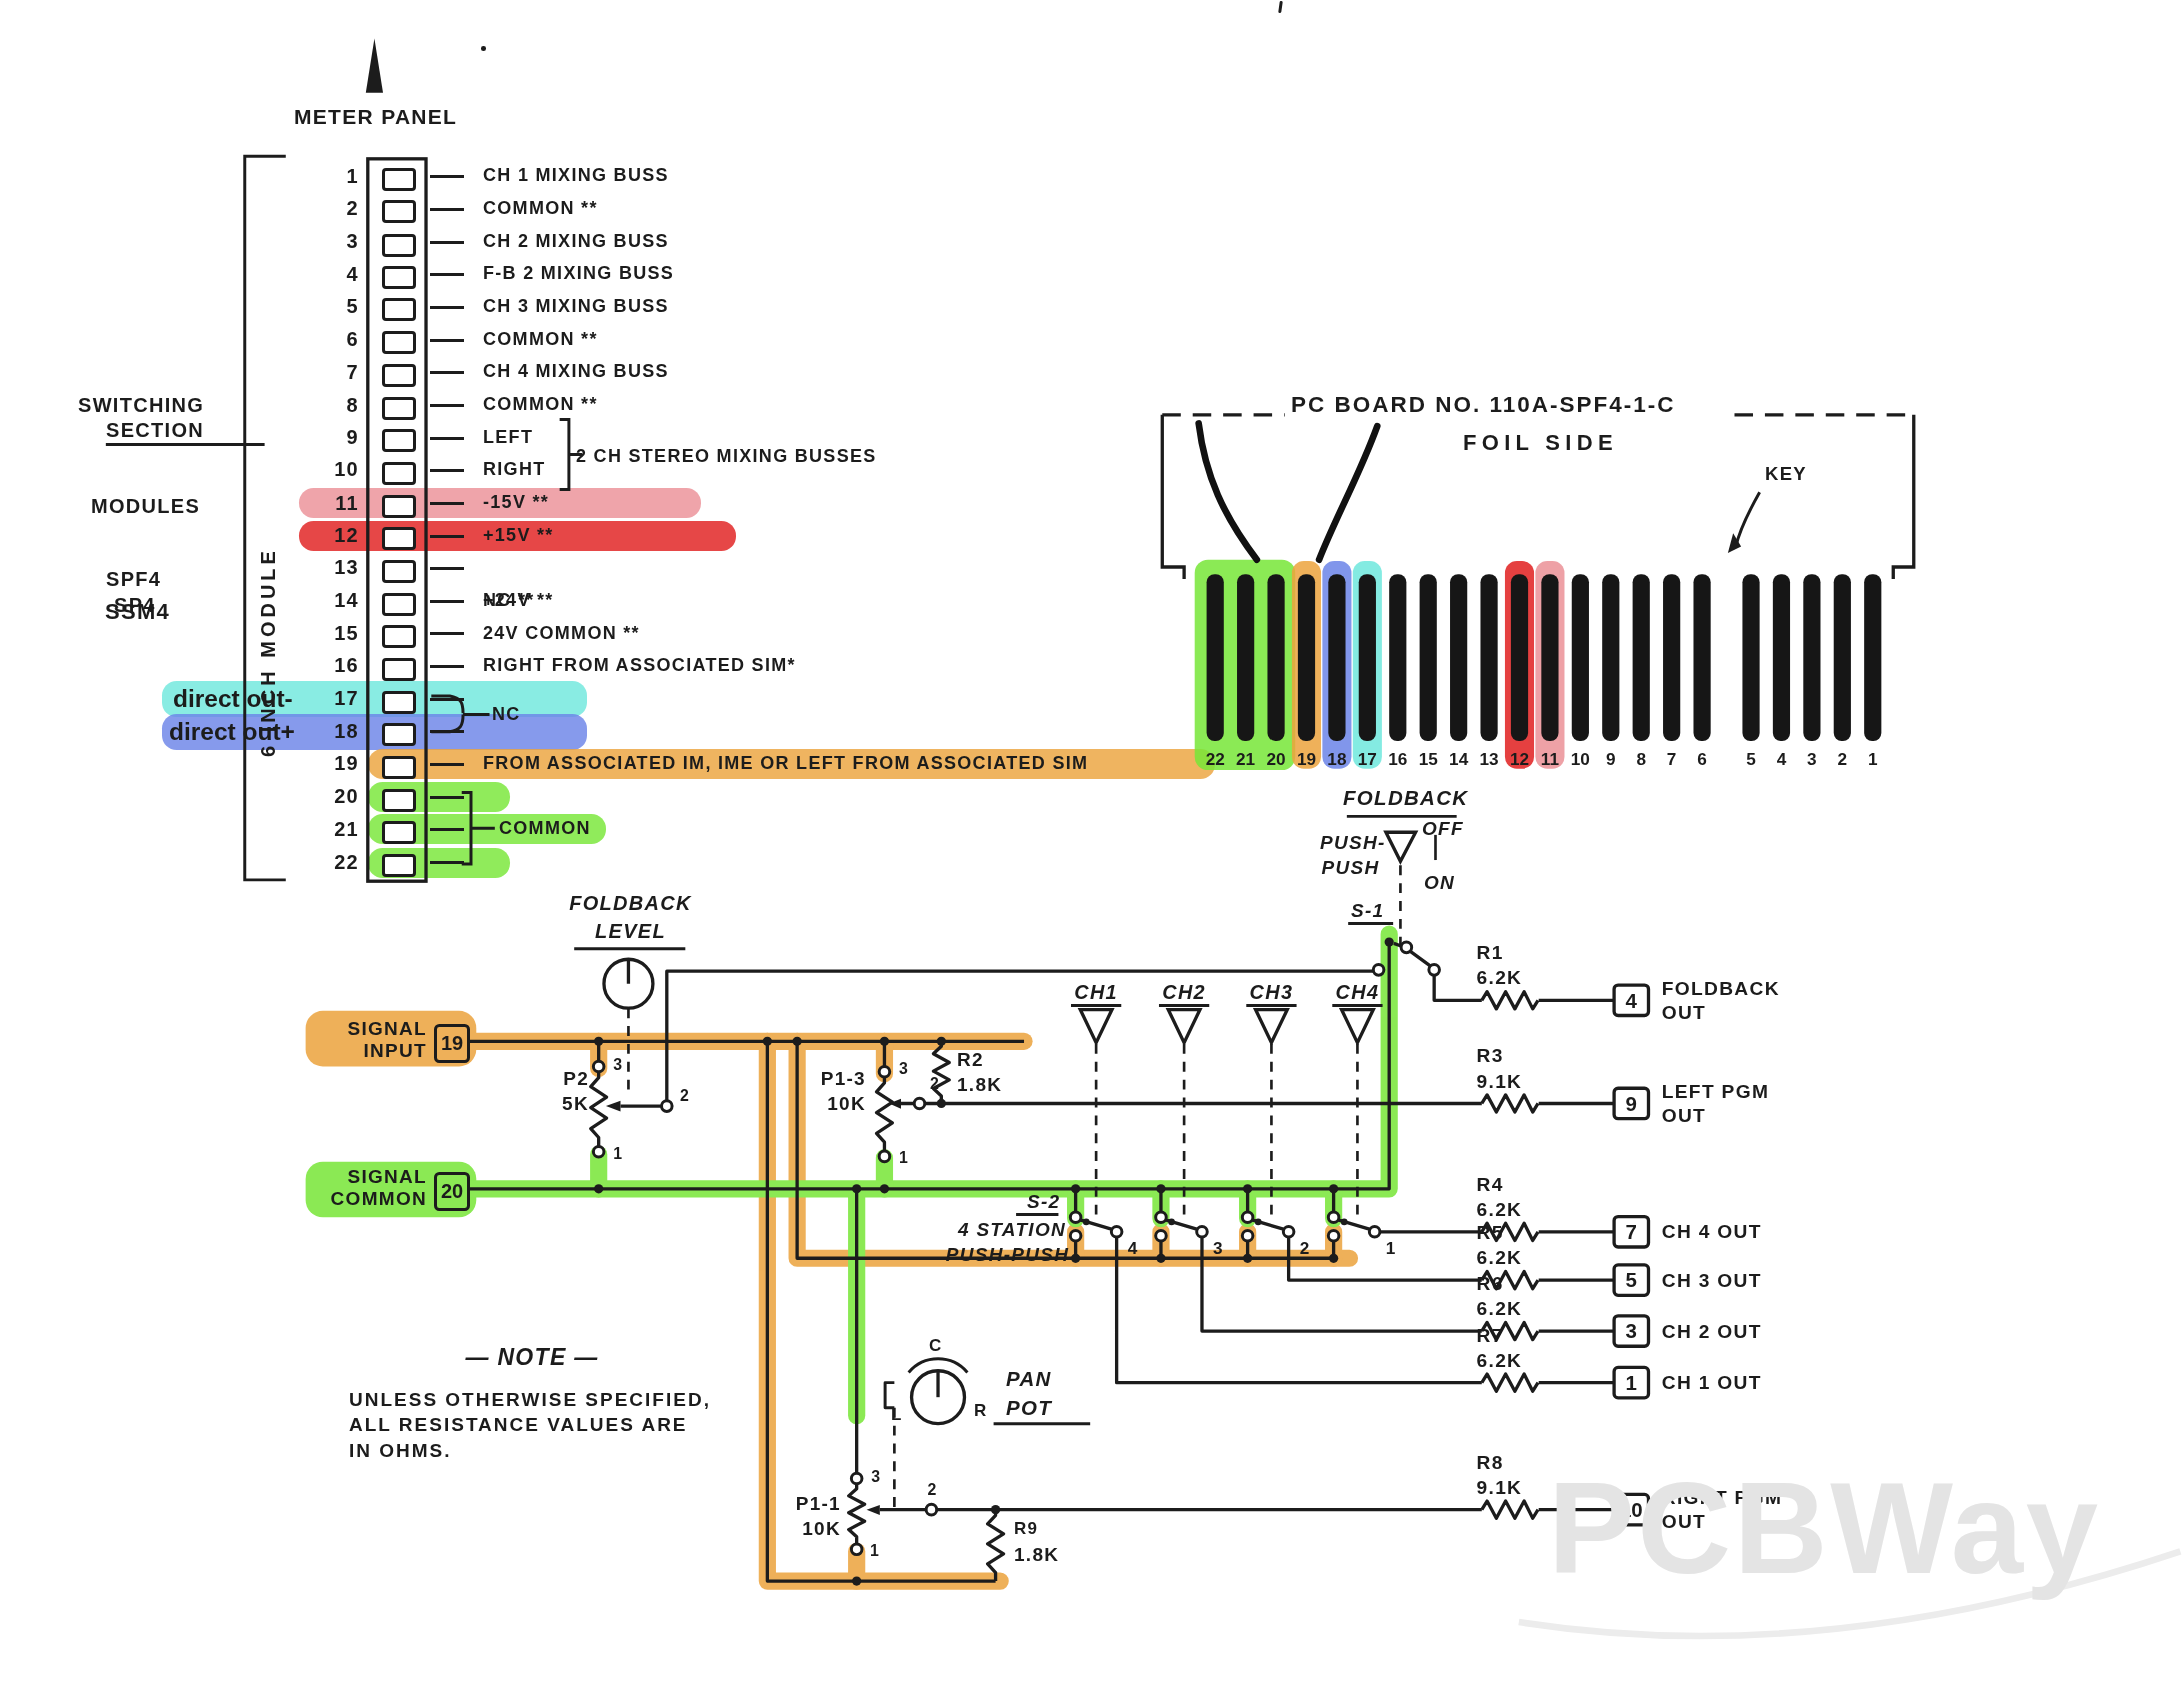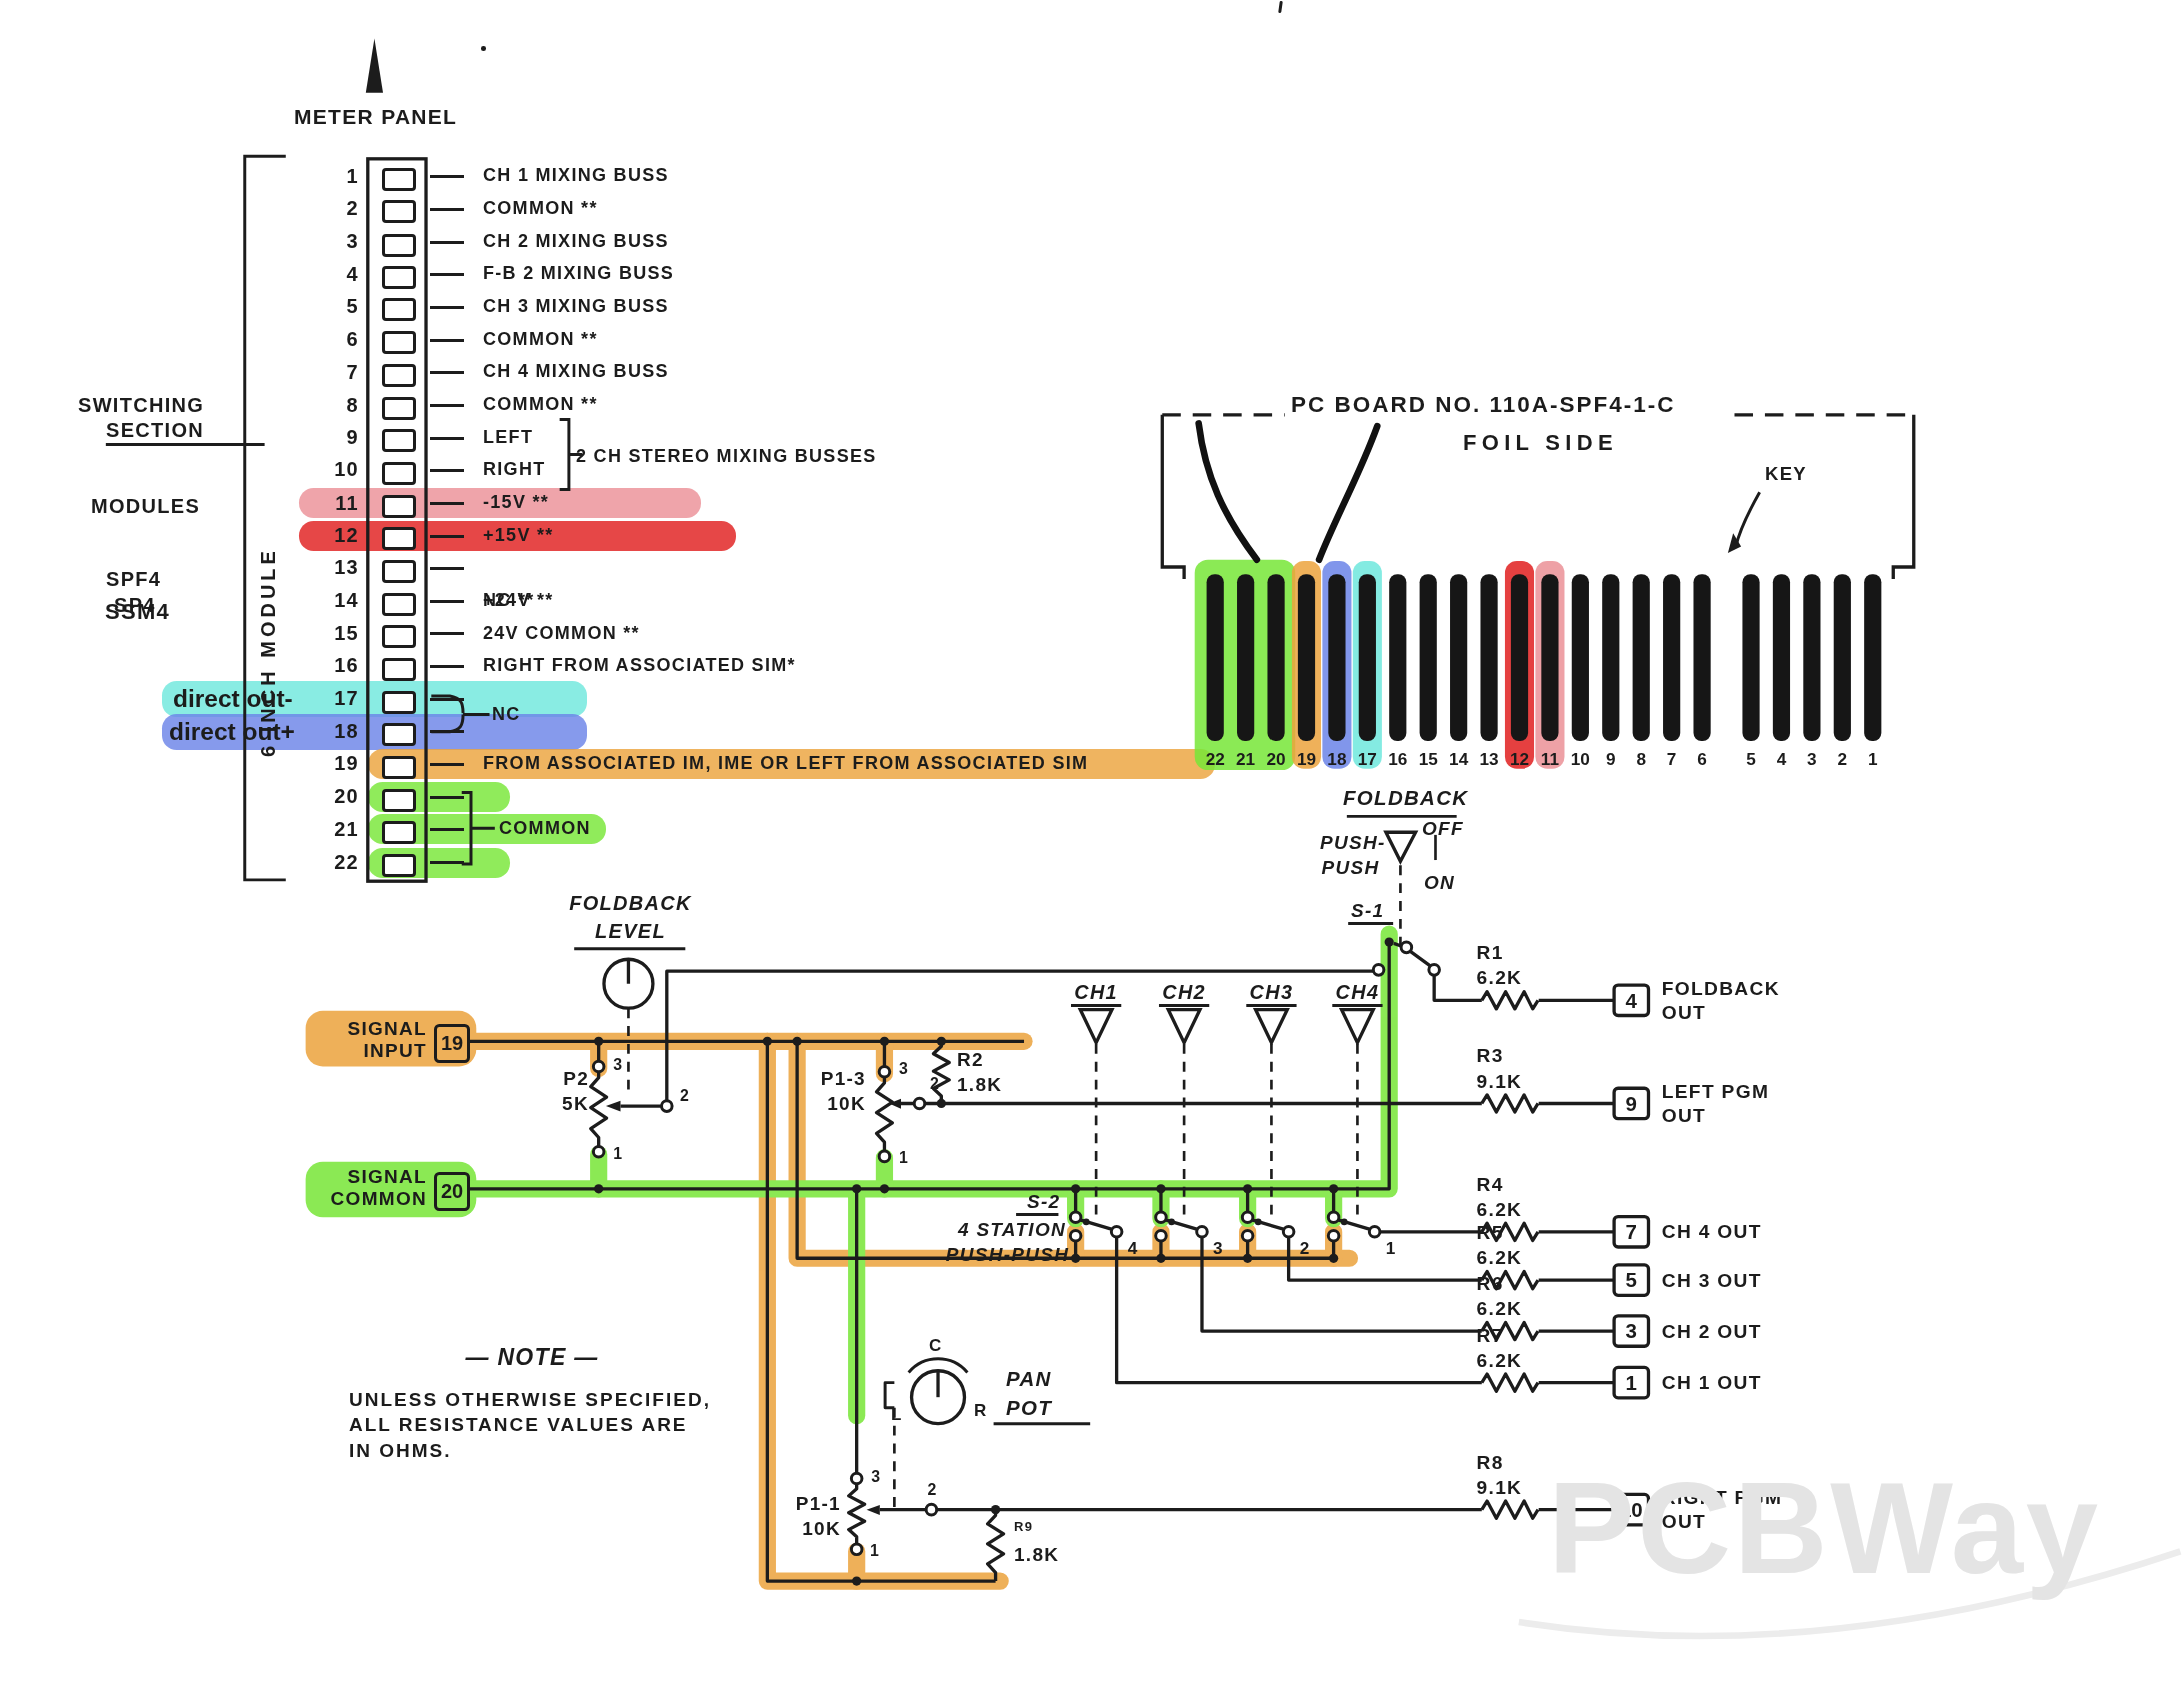--- a/index.html
+++ b/index.html
@@ -379,21 +379,21 @@
     <div class="boxpin" style="left:434px;top:1172px;">20</div>
 
     <div class="t" style="left:536px;width:53px;text-align:right;top:1068px;font-size:19px;">P2</div>
     <div class="t" style="left:536px;width:53px;text-align:right;top:1093px;font-size:19px;">5K</div>
     <div class="t" style="left:805px;width:61px;text-align:right;top:1068px;font-size:19px;">P1-3</div>
     <div class="t" style="left:805px;width:61px;text-align:right;top:1093px;font-size:19px;">10K</div>
     <div class="t" style="left:777px;width:64px;text-align:right;top:1493px;font-size:19px;">P1-1</div>
     <div class="t" style="left:777px;width:64px;text-align:right;top:1518px;font-size:19px;">10K</div>
     <div class="t" style="left:957px;top:1049px;font-size:19px;">R2</div>
     <div class="t" style="left:957px;top:1074px;font-size:19px;">1.8K</div>
-    <div class="t" style="left:1014px;top:1519px;font-size:13px;">R9</div>
+    <div class="t" style="left:1014px;top:1519px;font-size:17px;">R9</div>
     <div class="t" style="left:1014px;top:1544px;font-size:19px;">1.8K</div>
 
     <div class="t ital" style="left:1027px;top:1191px;font-size:19px;">S-2</div>
     <div class="t ital" style="left:936px;width:152px;text-align:center;top:1219px;font-size:19px;">4 STATION</div>
     <div class="t ital" style="left:928px;width:159px;text-align:center;top:1244px;font-size:19px;">PUSH-PUSH</div>
 
     <div class="t ital" style="left:1006px;top:1367px;font-size:20.5px;">PAN</div>
     <div class="t ital" style="left:1006px;top:1396px;font-size:20.5px;">POT</div>
     <div class="t" style="left:929px;top:1336px;font-size:17px;">C</div>
     <div class="t" style="left:891px;top:1405px;font-size:17px;">L</div>

